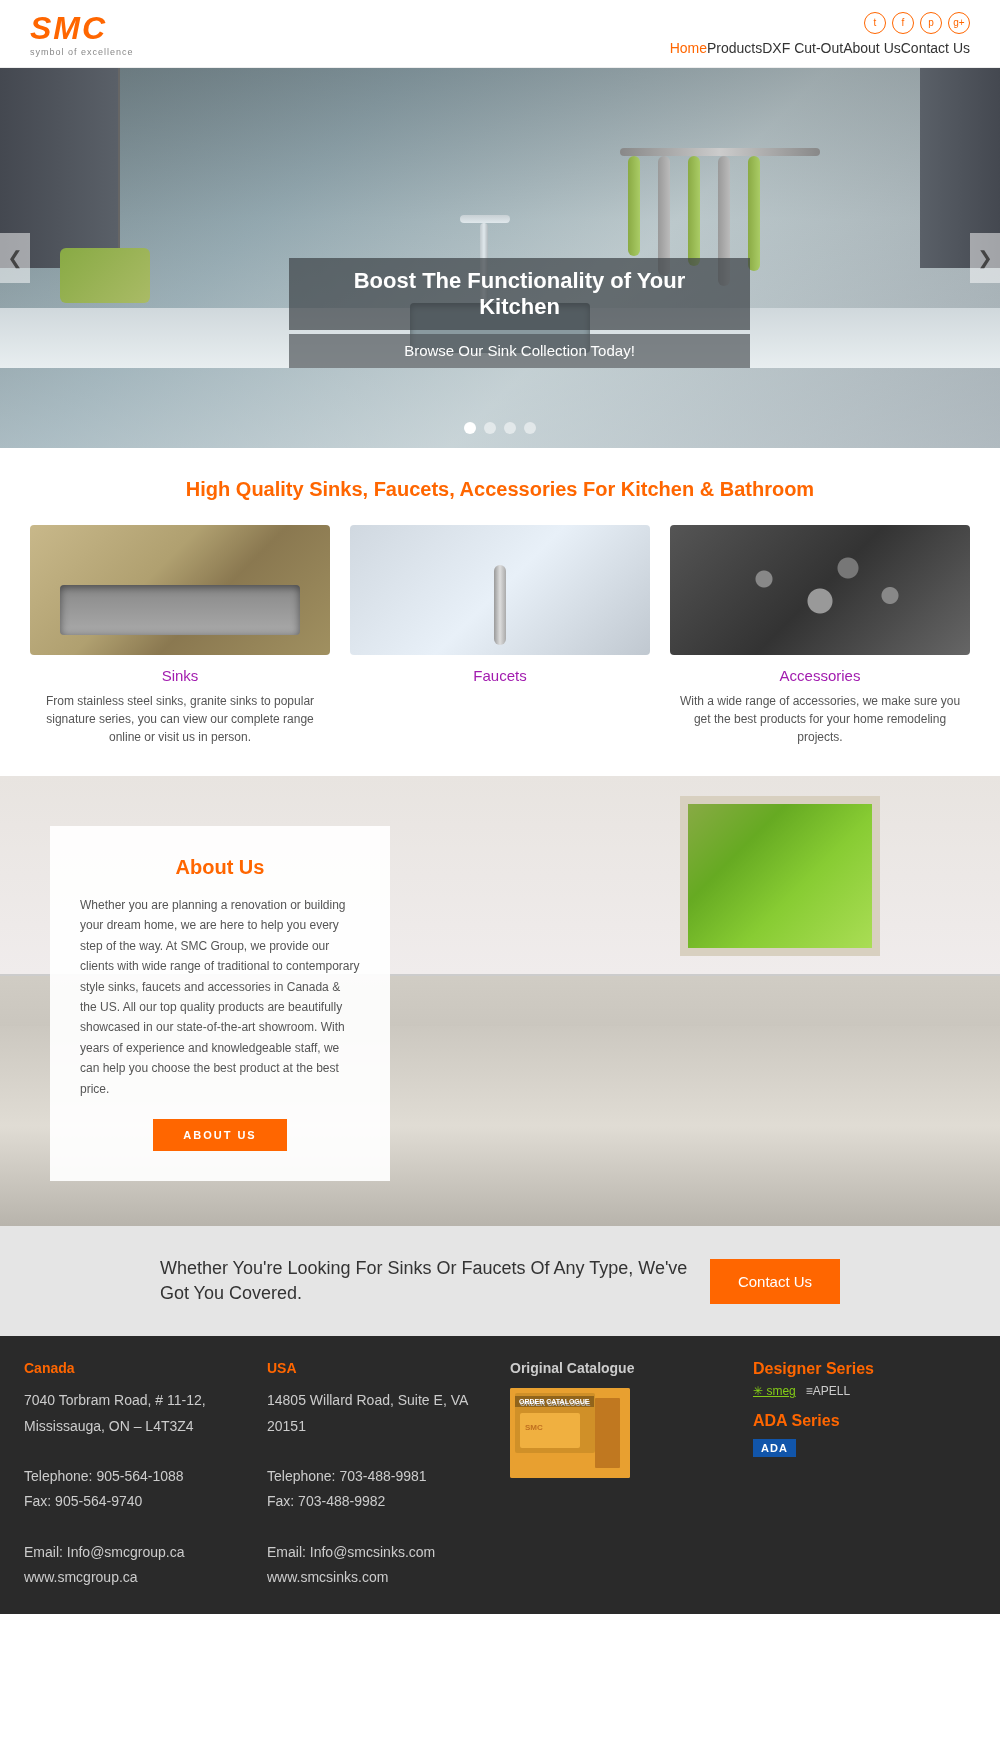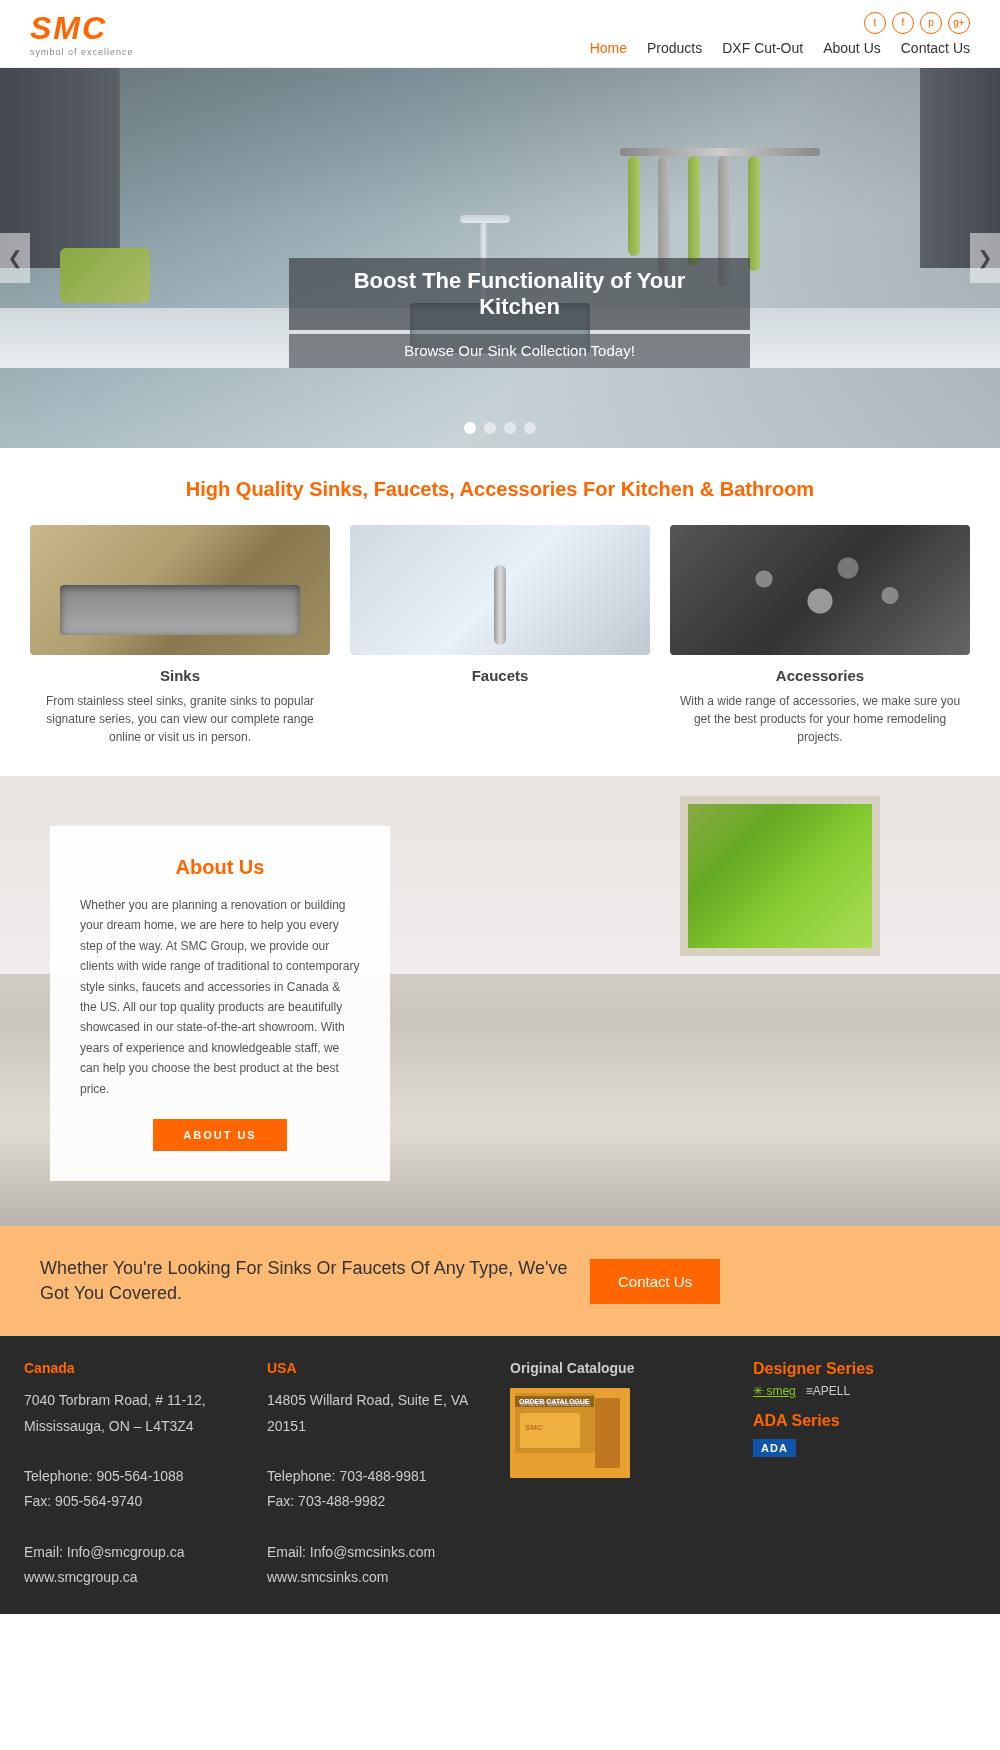--- a/index.html
+++ b/index.html
@@ -32,21 +32,21 @@
     .social-icons { display: flex; gap: 6px; }
     .social-icon {
       width: 22px; height: 22px;
       border: 1px solid #f60;
       border-radius: 50%;
       display: flex; align-items: center; justify-content: center;
       font-size: 10px;
       color: #f60;
       cursor: pointer;
     }
-    .nav { display: flex; gap: 20px; align-items: flex-end; }
+    .nav { display: flex; align-items: flex-end; }
     .nav a {
       text-decoration: none;
       font-size: 14px;
       color: #333;
       cursor: pointer;
     }
     .nav a.active { color: #f60; }
 
     
     .hero {
@@ -278,23 +278,23 @@
       content: '';
       position: absolute;
       top: 10px; left: 10px; right: 10px; bottom: 10px;
       background: 
         radial-gradient(circle at 30% 40%, #888 8px, transparent 9px),
         radial-gradient(circle at 60% 30%, #777 10px, transparent 11px),
         radial-gradient(circle at 50% 60%, #999 12px, transparent 13px),
         radial-gradient(circle at 75% 55%, #888 8px, transparent 9px);
     }
     .product-name {
-      color: #404040;
+      color: #a21caf;
       font-size: 15px;
-      font-weight: bold;
+      font-weight: normal;
       margin-bottom: 8px;
     }
     .product-desc {
       font-size: 12px;
       color: #555;
       line-height: 1.5;
     }
 
     
     .about-section {
@@ -363,24 +363,24 @@
       letter-spacing: 2px;
       cursor: pointer;
       display: block;
       margin: 0 auto;
       text-transform: uppercase;
       font-weight: bold;
     }
 
     
     .cta-section {
-      background: #fdba74;
+      background: #e5e5e5;
       display: flex;
       align-items: center;
-      justify-content: flex-start;
+      justify-content: center;
       padding: 30px 40px;
     }
     .cta-text {
       font-size: 18px;
       color: #333;
       max-width: 550px;
       line-height: 1.4;
     }
     .cta-btn {
       background: #f60;

